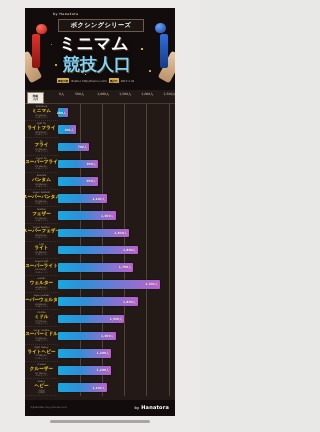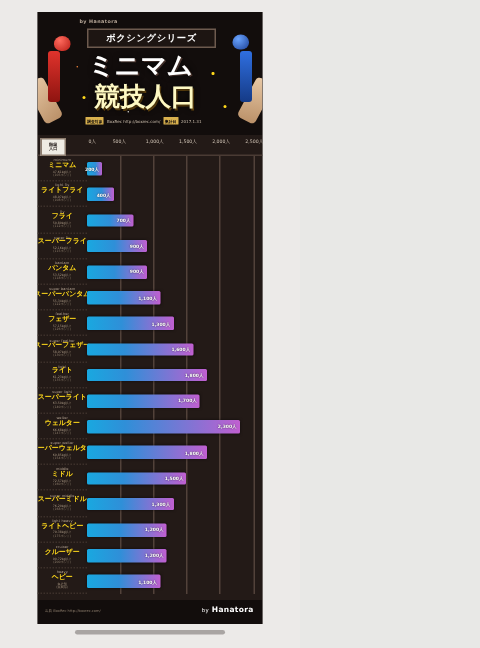--- a/index.html
+++ b/index.html
@@ -11,21 +11,21 @@
   
   .hdr{position:relative;height:82px;background:#120d0c;overflow:hidden;}
   .hdr .spark{position:absolute;border-radius:50%;}
   .byline{position:absolute;left:28px;top:4px;font-size:3.2px;color:#b9a99a;letter-spacing:.3px;font-weight:bold;}
   .ribbon{position:absolute;left:33px;top:11px;width:84px;height:11px;background:#1d1512;border:.7px solid #6d5a4e;
           display:flex;align-items:center;justify-content:center;}
   .ribbon span{font-size:6.2px;font-weight:bold;color:#fff;letter-spacing:.4px;
                font-family:"DejaVu Sans","Liberation Sans",sans-serif;}
   .t1{position:absolute;left:34px;top:24px;font-size:17px;font-weight:bold;color:#ffffff;letter-spacing:0px;
       text-shadow:0 0 4px #000,1px 1px 0 #5a4038;}
-  .t2{position:absolute;left:38px;top:45px;font-size:17px;font-weight:bold;color:#fef9c3;letter-spacing:0px;
+  .t2{position:absolute;left:38px;top:45px;font-size:17px;font-weight:bold;color:#7dd3fc;letter-spacing:0px;
       text-shadow:0 0 4px #000,1px 1px 0 #6b4a10;}
   .meta{position:absolute;left:32px;top:70px;width:90px;display:flex;gap:2px;align-items:center;}
   .mchip{font-size:2.6px;font-weight:bold;color:#120d0c;background:#d9b14e;padding:.6px 1px;border-radius:.4px;white-space:nowrap;}
   .mtxt{font-size:2.7px;color:#cdbfae;white-space:nowrap;}
 
   
   .glove{position:absolute;top:0;height:82px;width:24px;}
   .glove.L{left:0;}
   .glove.R{right:0;}
   .arm{position:absolute;width:13px;height:30px;background:linear-gradient(160deg,#e8c9a6,#b98f67);

